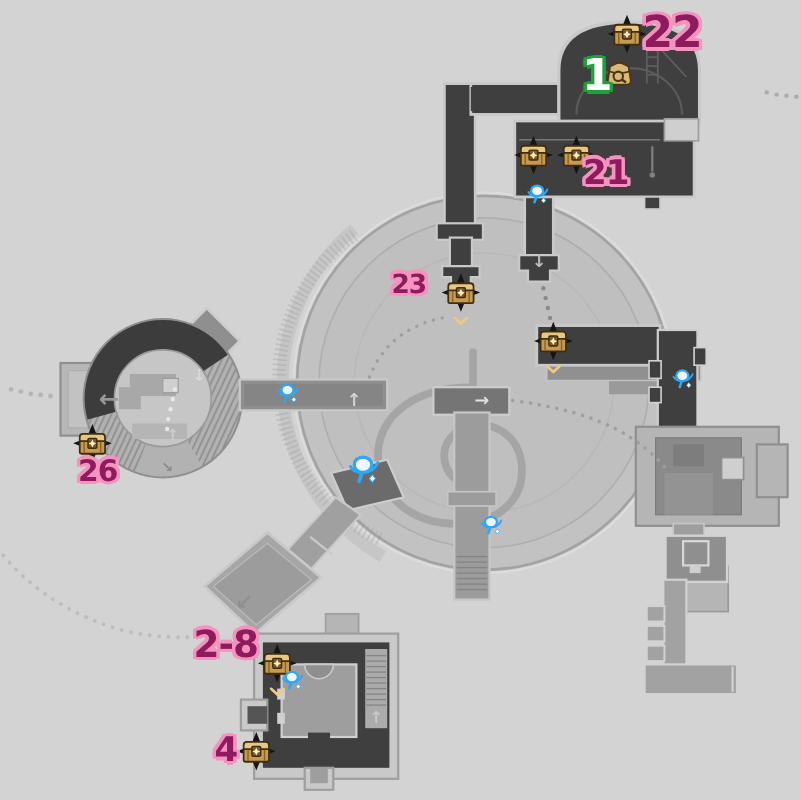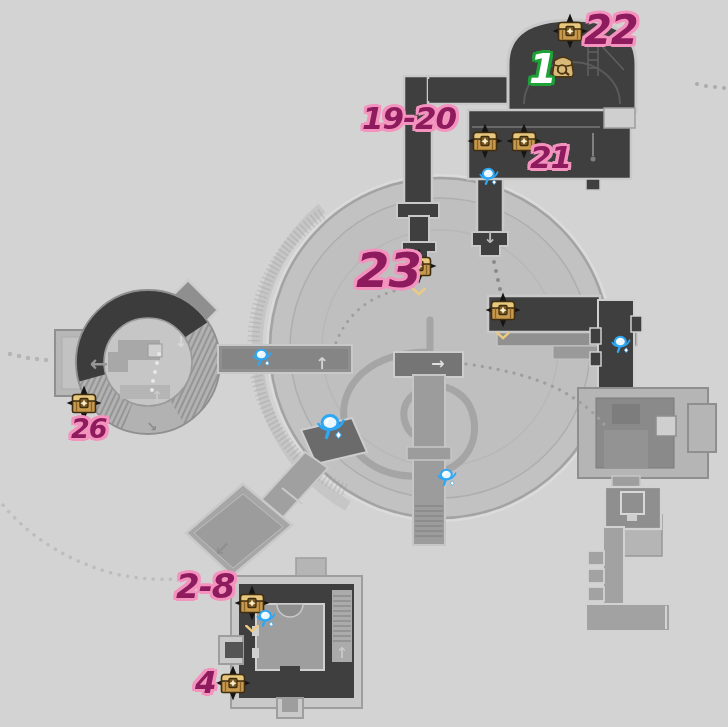--- a/index.html
+++ b/index.html
@@ -2,21 +2,21 @@
 <html><head>
 <meta charset="utf-8">
 <style>
   html,body{margin:0;padding:0;background:#c9c9c9;}
   #stage{
     position:relative;width:728px;height:727px;overflow:hidden;
     background:#d3d3d3;
     font-family:"DejaVu Sans","Liberation Sans",sans-serif;
   }
   #map-base{position:absolute;left:0;top:0;}
-  #marker-layer{position:absolute;left:0;top:0;width:100%;height:100%;font-style:italic;}
+  #marker-layer{position:absolute;left:0;top:0;width:100%;height:100%;}
   .marker{position:absolute;transform:translate(-50%,-50%);}
   .marker svg{display:block;}
   .chevron{position:absolute;transform:translate(-50%,0);}
   .map-label{
     position:absolute;font-weight:700;line-height:1;letter-spacing:-1px;
     --pk:#f493be;color:#8e1b5d;white-space:nowrap;
     text-shadow:
       3px 0 0 var(--pk), -3px 0 0 var(--pk), 0 3px 0 var(--pk), 0 -3px 0 var(--pk),
       2px 2px 0 var(--pk), -2px 2px 0 var(--pk), 2px -2px 0 var(--pk), -2px -2px 0 var(--pk),
       3px 2px 0 var(--pk), -3px -2px 0 var(--pk), -3px 2px 0 var(--pk), 3px -2px 0 var(--pk);
@@ -401,23 +401,22 @@
   <rect x="6.5" y="15.5" width="23" height="12" rx="1.5" fill="#c89a4e" stroke="#3f2d10" stroke-width="1.6"></rect>
   <path d="M6.5 16 L6.5 12.5 Q6.5 9.5 9.5 9.5 L26.5 9.5 Q29.5 9.5 29.5 12.5 L29.5 16 Z" fill="#e8c87e" stroke="#3f2d10" stroke-width="1.6"></path>
   <line x1="10.5" y1="16.5" x2="10.5" y2="26.5" stroke="#8a6428" stroke-width="1.3"></line>
   <line x1="25.5" y1="16.5" x2="25.5" y2="26.5" stroke="#8a6428" stroke-width="1.3"></line>
   <rect x="14" y="13.5" width="8" height="9" rx="1" fill="#7d5a24" stroke="#3f2d10" stroke-width="1.3"></rect>
   <path d="M18 14.6 L19.2 17 L21.6 18.2 L19.2 19.4 L18 21.8 L16.8 19.4 L14.4 18.2 L16.8 17 Z" fill="#f6ecc9"></path>
 </svg>
       </div>
       <div class="map-label" style="left: 584px; top: 10px; font-size: 40px;">22</div>
       <div class="map-label green" style="left: 529px; top: 49px; font-size: 40px;">1</div>
-      <div class="map-label" style="left: 362px; top: 103px; font-size: 31px;">19-20</div>
       <div class="map-label" style="left: 530px; top: 142px; font-size: 31px;">21</div>
-      <div class="map-label" style="left: 356px; top: 246px; font-size: 48px;">23</div>
+      <div class="map-label" style="left: 356px; top: 246px; font-size: 24px;">23</div>
       <div class="map-label" style="left: 71px; top: 415px; font-size: 27px;">26</div>
       <div class="map-label" style="left: 176px; top: 569px; font-size: 34px;">2-8</div>
       <div class="map-label" style="left: 195px; top: 667px; font-size: 31px;">4</div>
       <div class="dir-arrow" style="left: 99px; top: 364px; font-size: 22px; color: rgb(151, 151, 151);">←</div>
       <div class="dir-arrow" style="left: 181px; top: 342px; font-size: 15px; color: rgb(216, 216, 216);">↓</div>
       <div class="dir-arrow" style="left: 157px; top: 396px; font-size: 14px; color: rgb(204, 204, 204);">↑</div>
       <div class="dir-arrow" style="left: 152px; top: 426px; font-size: 13px; color: rgb(138, 138, 138);">↘</div>
       <div class="dir-arrow" style="left: 322px; top: 364px; font-size: 16px; color: rgb(210, 210, 210);">↑</div>
       <div class="dir-arrow" style="left: 438px; top: 364px; font-size: 16px; color: rgb(224, 224, 224);">→</div>
       <div class="dir-arrow" style="left: 490px; top: 238px; font-size: 16px; color: rgb(187, 187, 187);">↓</div>

